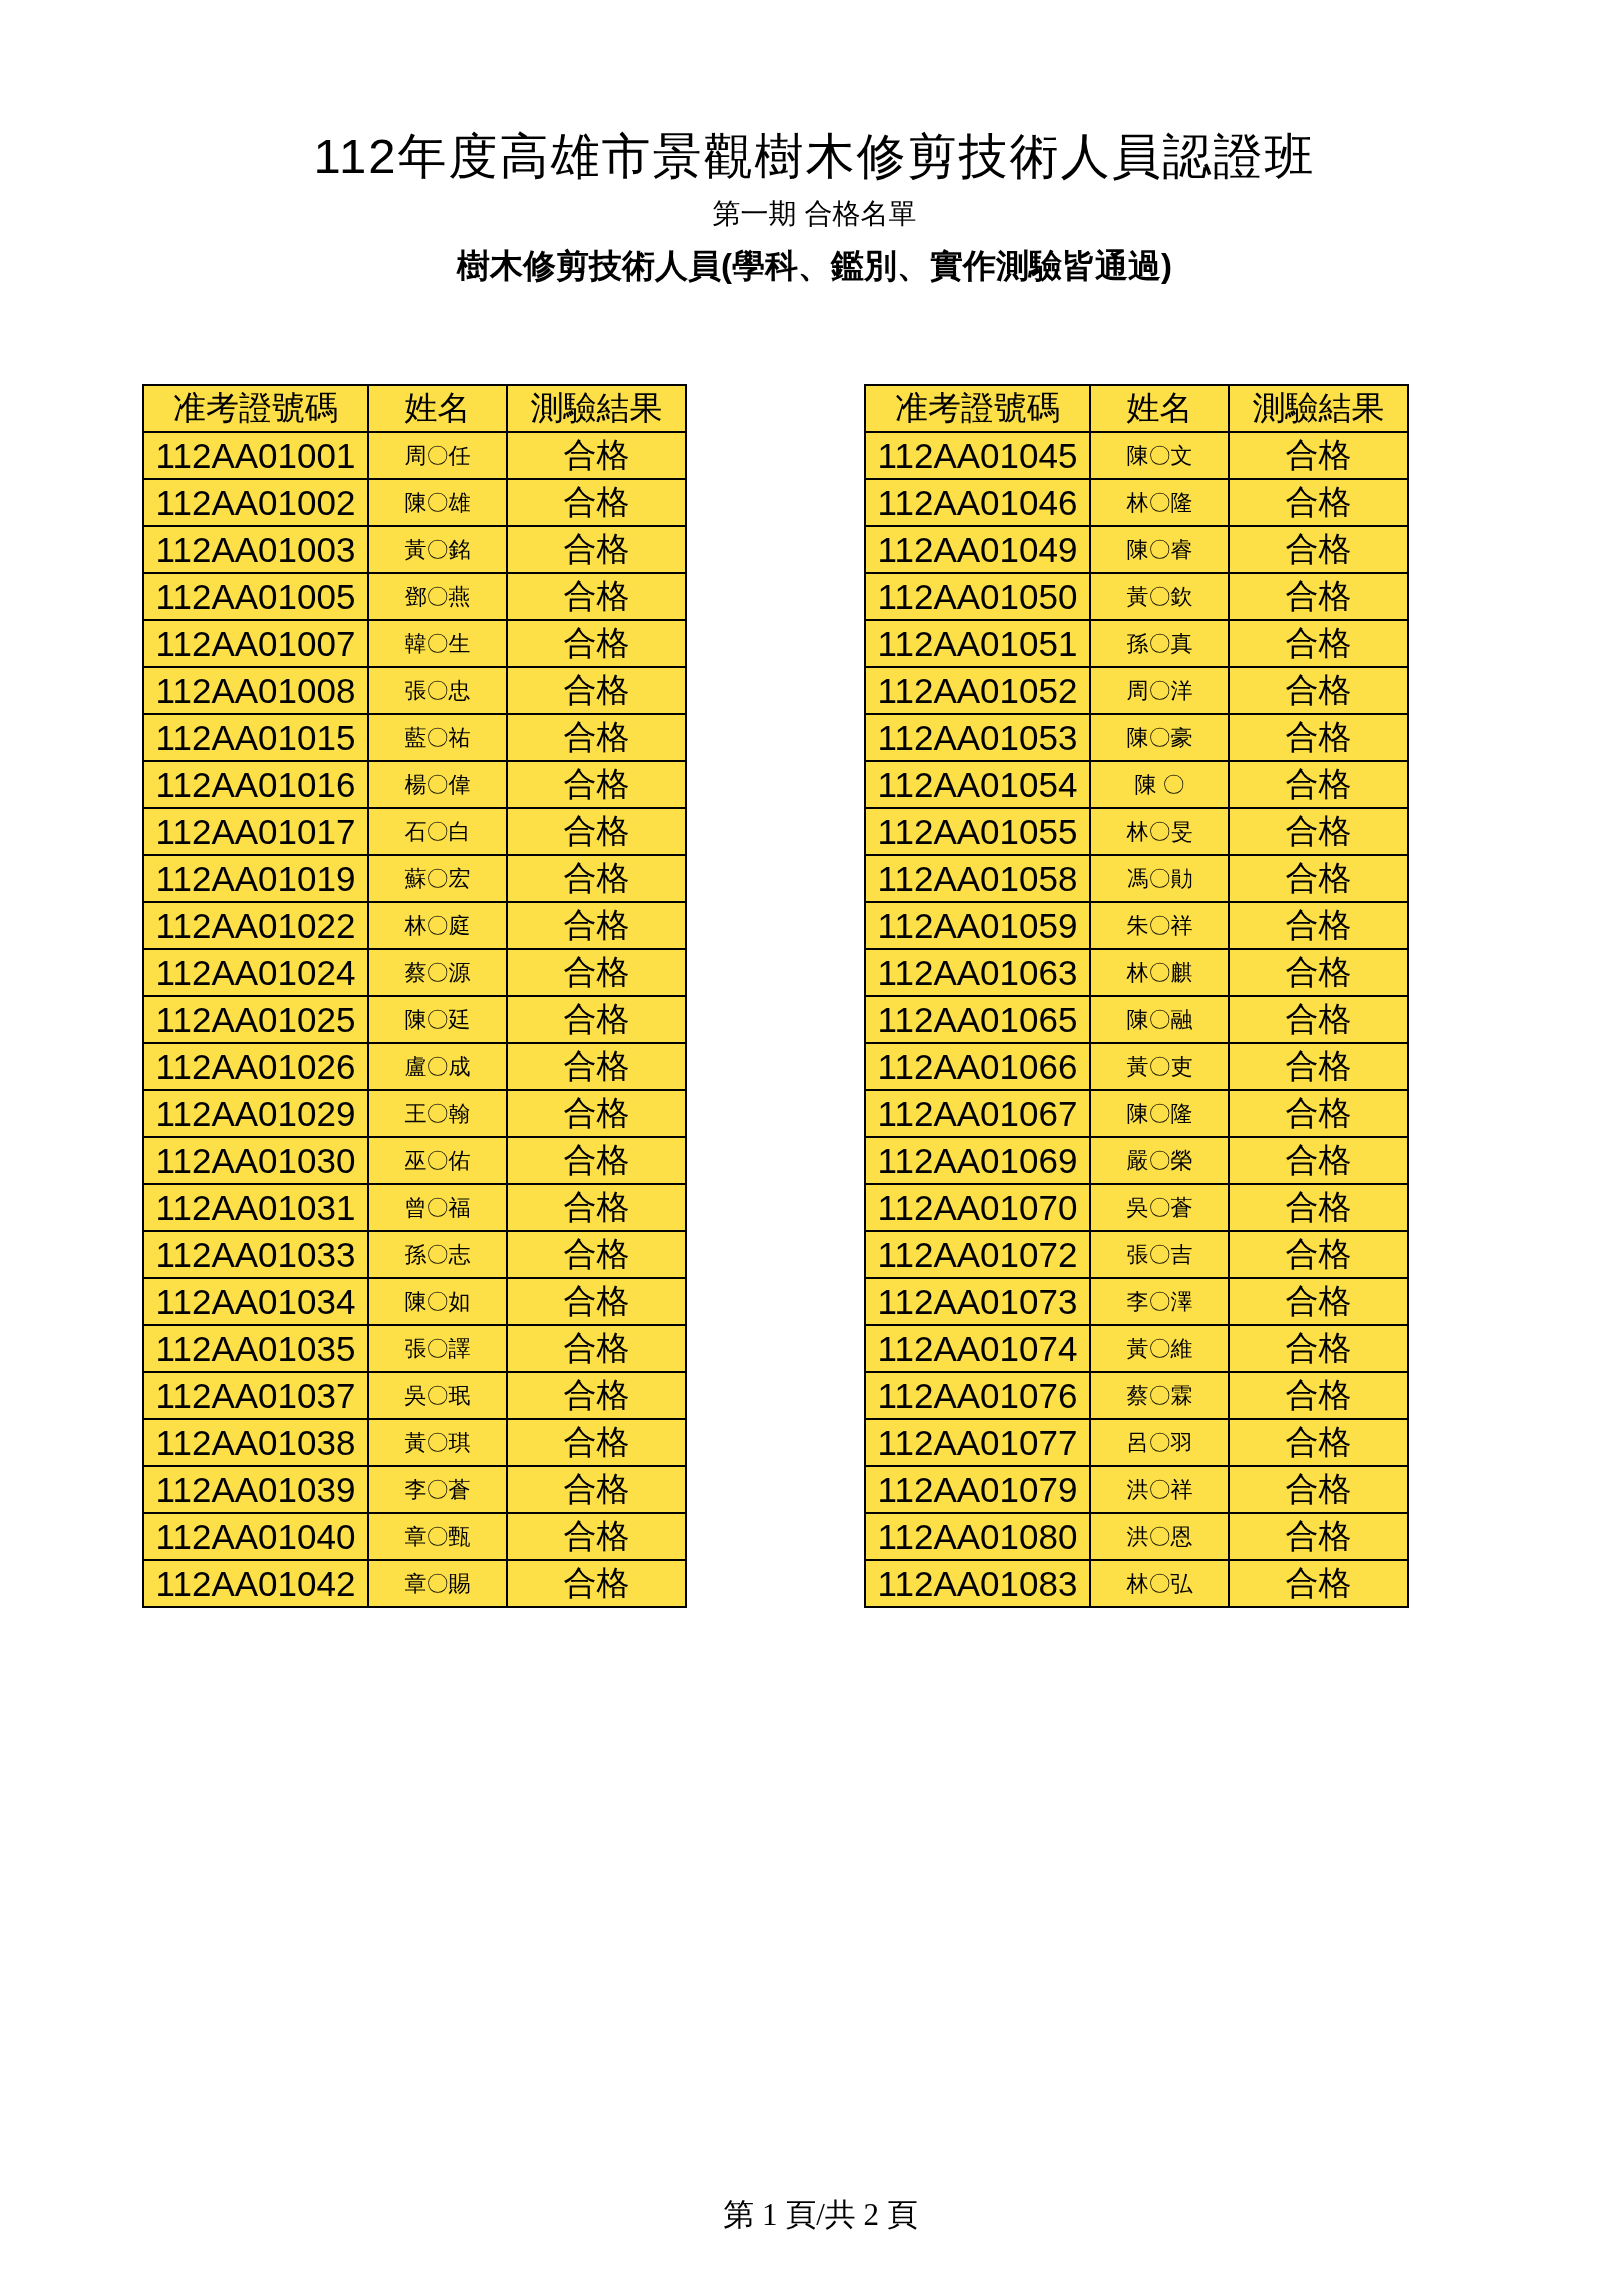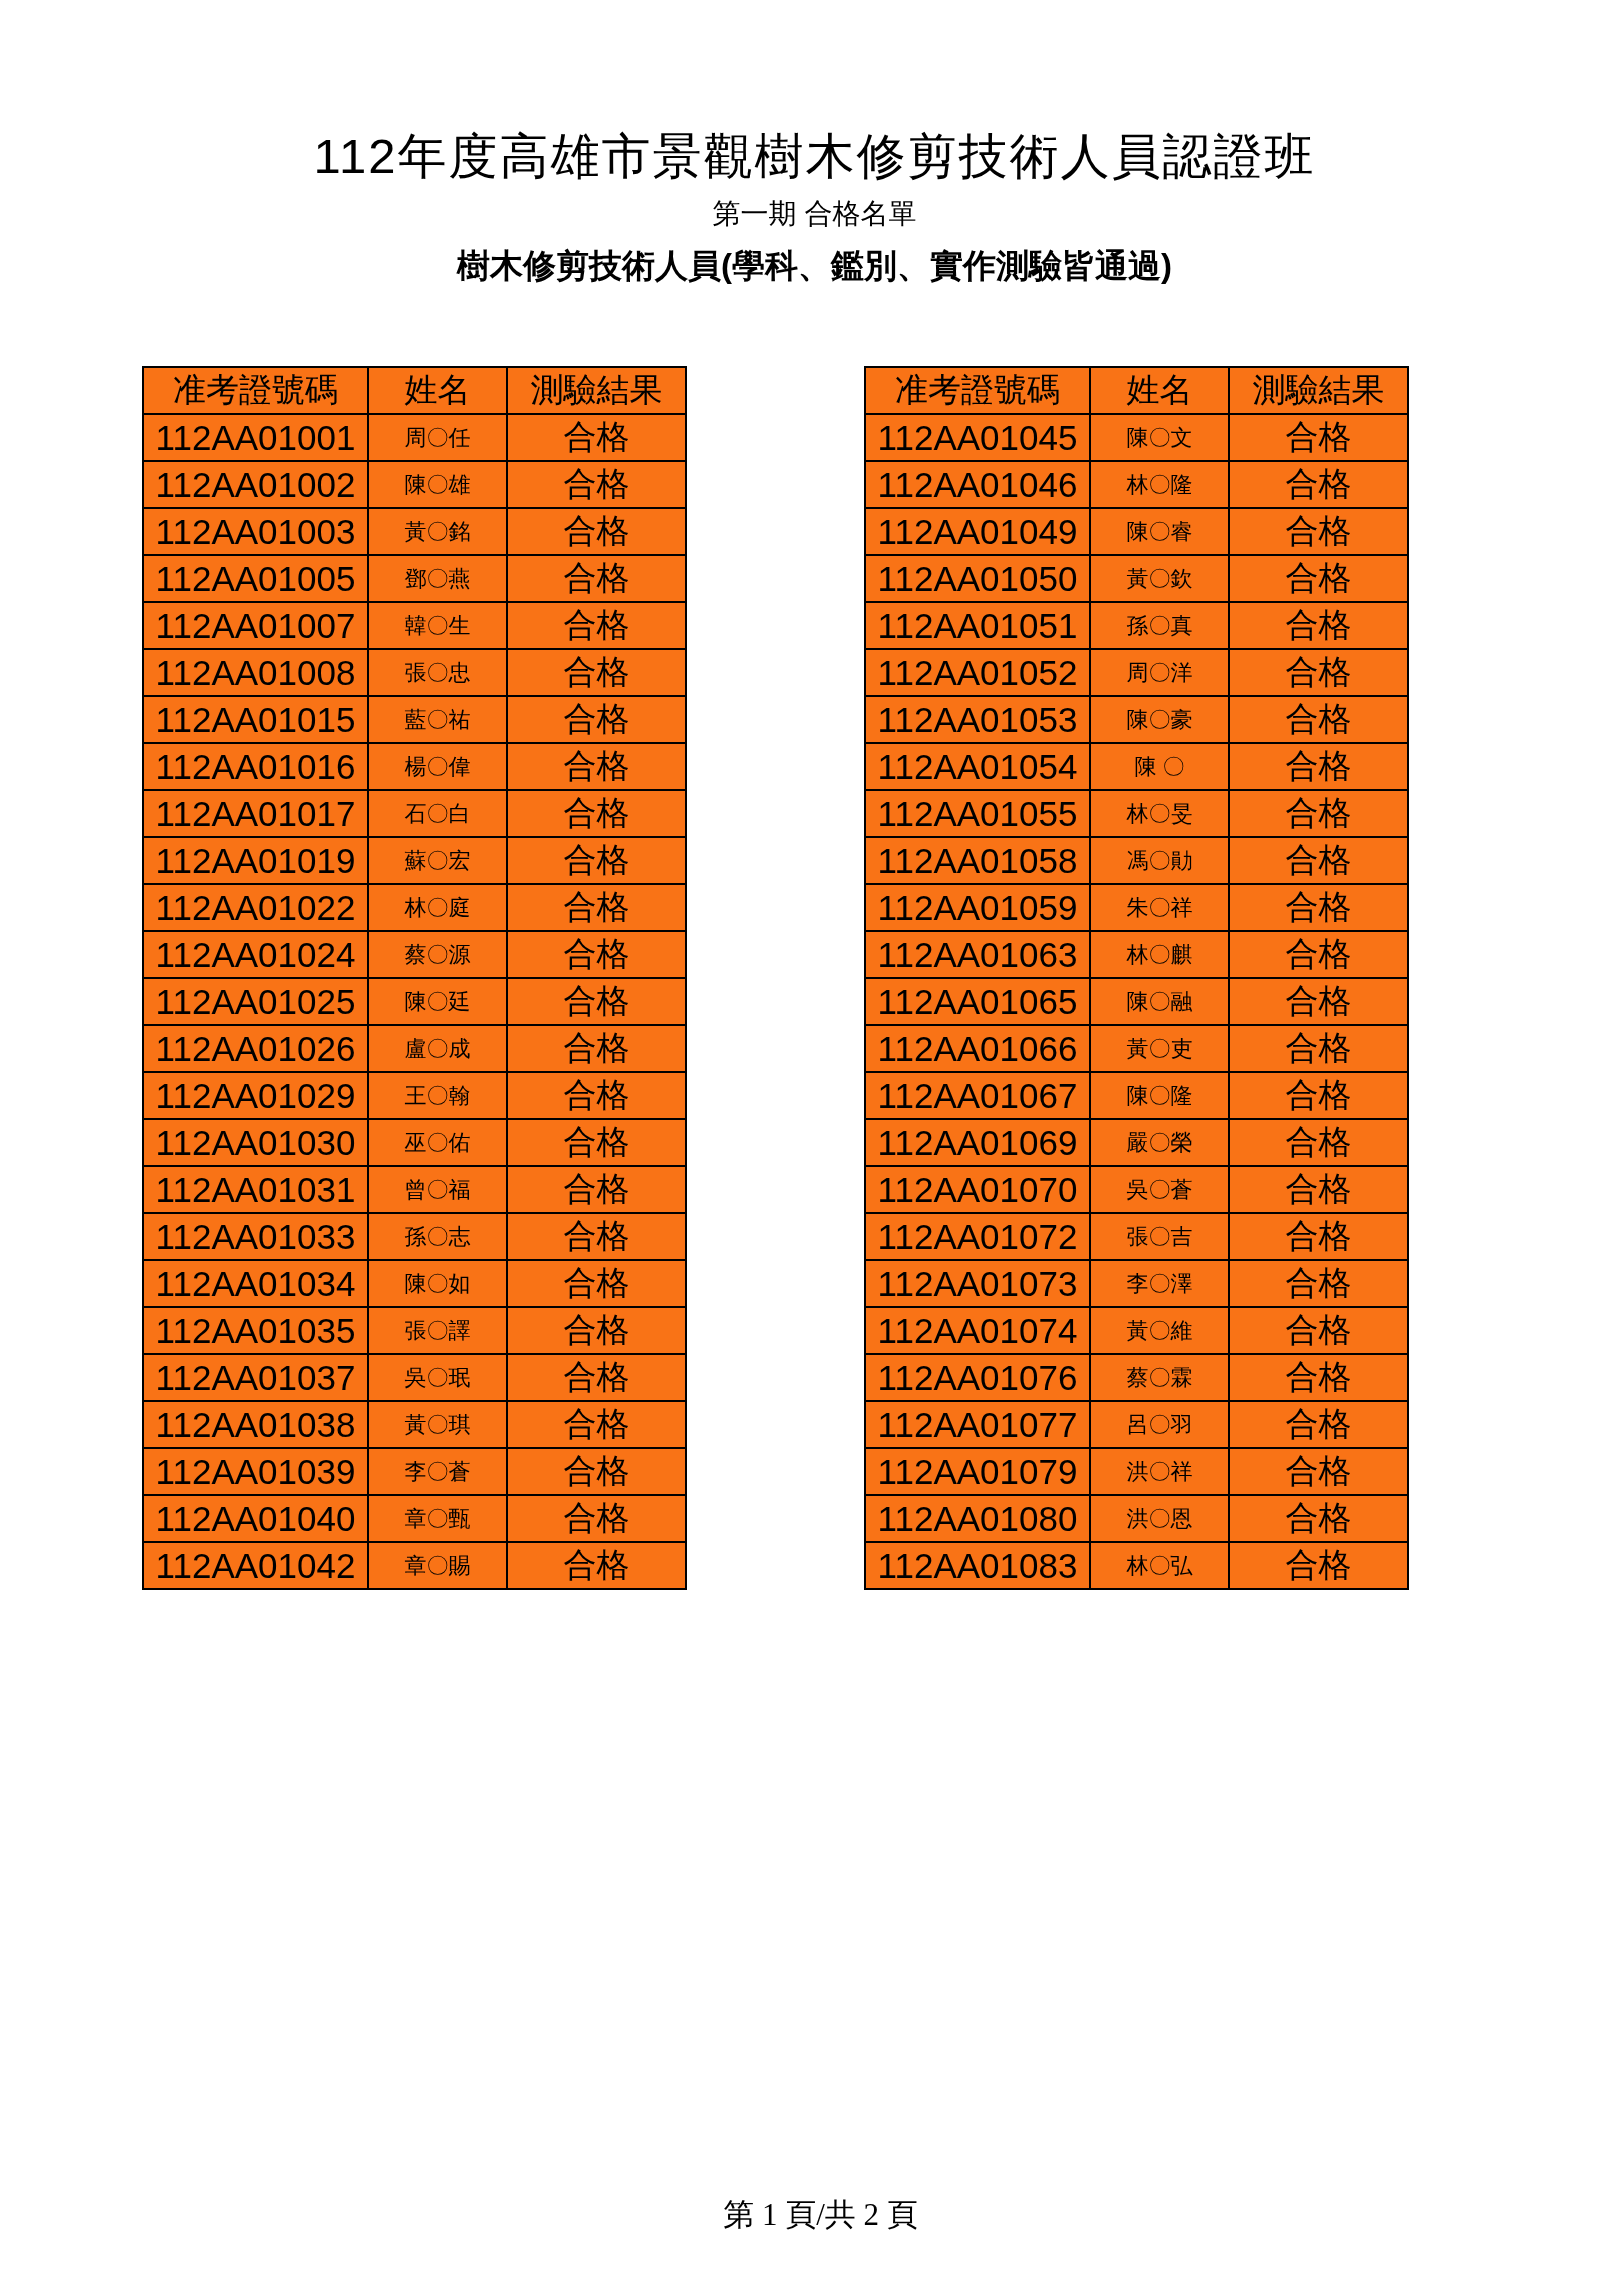--- a/index.html
+++ b/index.html
@@ -36,24 +36,24 @@
     line-height: 51px;
   }
   .title-sub2 {
     font-size: 33px;
     font-weight: 700;
     margin: 0;
     line-height: 53px;
   }
   table.pass-table {
     position: absolute;
-    top: 366px;
+    top: 384px;
     border-collapse: collapse;
     table-layout: fixed;
-    background: #f97316;
+    background: #fde047;
   }
   table.pass-table.left  { left: 142px; }
   table.pass-table.right { left: 864px; }
   .pass-table col.c-num  { width: 225px; }
   .pass-table col.c-name { width: 139px; }
   .pass-table col.c-res  { width: 179px; }
   .pass-table th, .pass-table td {
     border: 2.9px solid #000;
     height: 44px;
     padding: 0;

